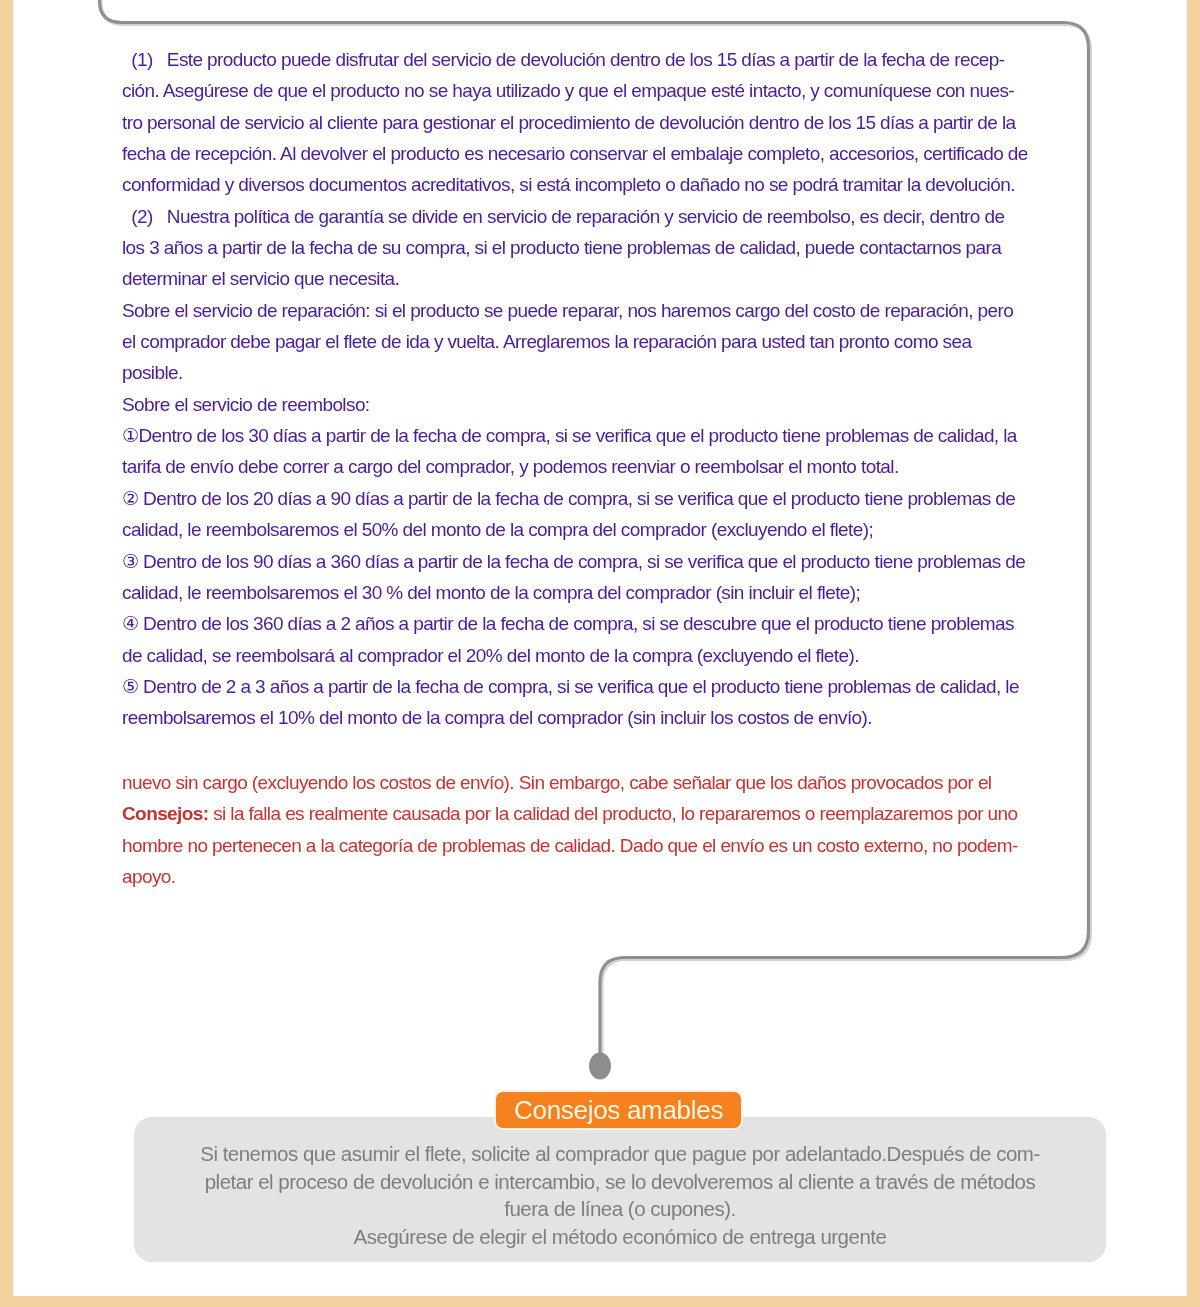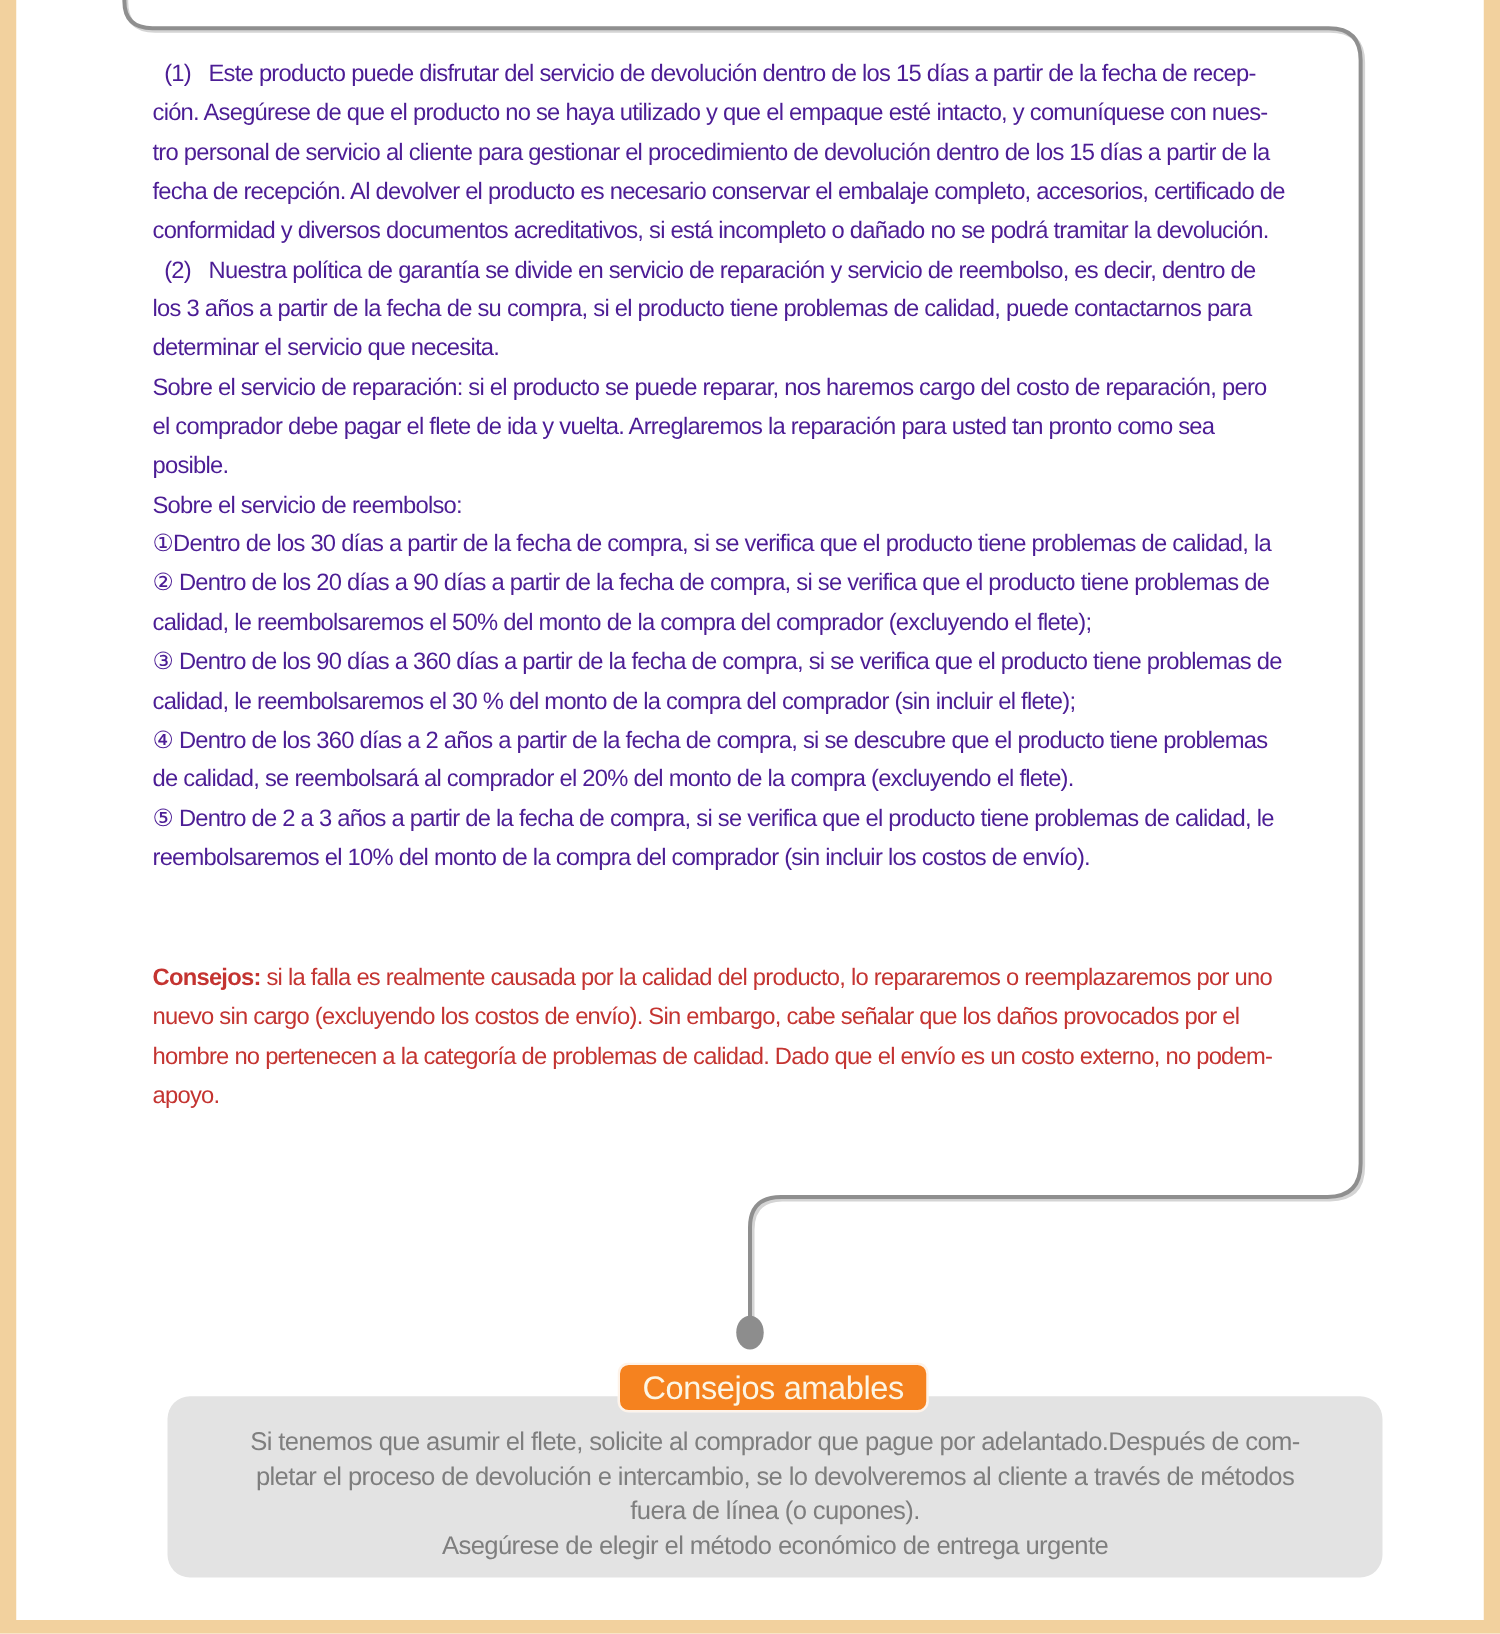--- a/index.html
+++ b/index.html
@@ -58,33 +58,34 @@
     <div class="line">fecha de recepción. Al devolver el producto es necesario conservar el embalaje completo, accesorios, certificado de</div>
     <div class="line">conformidad y diversos documentos acreditativos, si está incompleto o dañado no se podrá tramitar la devolución.</div>
     <div class="line">  (2)   Nuestra política de garantía se divide en servicio de reparación y servicio de reembolso, es decir, dentro de</div>
     <div class="line">los 3 años a partir de la fecha de su compra, si el producto tiene problemas de calidad, puede contactarnos para</div>
     <div class="line">determinar el servicio que necesita.</div>
     <div class="line">Sobre el servicio de reparación: si el producto se puede reparar, nos haremos cargo del costo de reparación, pero</div>
     <div class="line">el comprador debe pagar el flete de ida y vuelta. Arreglaremos la reparación para usted tan pronto como sea</div>
     <div class="line">posible.</div>
     <div class="line">Sobre el servicio de reembolso:</div>
     <div class="line">①Dentro de los 30 días a partir de la fecha de compra, si se verifica que el producto tiene problemas de calidad, la</div>
+    <div class="line">tarifa de envío debe correr a cargo del comprador, y podemos reenviar o reembolsar el monto total.</div>
     <div class="line">② Dentro de los 20 días a 90 días a partir de la fecha de compra, si se verifica que el producto tiene problemas de</div>
     <div class="line">calidad, le reembolsaremos el 50% del monto de la compra del comprador (excluyendo el flete);</div>
     <div class="line">③ Dentro de los 90 días a 360 días a partir de la fecha de compra, si se verifica que el producto tiene problemas de</div>
     <div class="line">calidad, le reembolsaremos el 30 % del monto de la compra del comprador (sin incluir el flete);</div>
     <div class="line">④ Dentro de los 360 días a 2 años a partir de la fecha de compra, si se descubre que el producto tiene problemas</div>
     <div class="line">de calidad, se reembolsará al comprador el 20% del monto de la compra (excluyendo el flete).</div>
     <div class="line">⑤ Dentro de 2 a 3 años a partir de la fecha de compra, si se verifica que el producto tiene problemas de calidad, le</div>
     <div class="line">reembolsaremos el 10% del monto de la compra del comprador (sin incluir los costos de envío).</div>
   </div>
 
   <div class="tips-block">
+    <div class="line">nuevo sin cargo (excluyendo los costos de envío). Sin embargo, cabe señalar que los daños provocados por el</div>
     <div class="line"><span class="bold">Consejos:</span><span> si la falla es realmente causada por la calidad del producto, lo repararemos o reemplazaremos por uno</span></div>
-    <div class="line">nuevo sin cargo (excluyendo los costos de envío). Sin embargo, cabe señalar que los daños provocados por el</div>
     <div class="line">hombre no pertenecen a la categoría de problemas de calidad. Dado que el envío es un costo externo, no podem-</div>
     <div class="line">apoyo.</div>
   </div>
 
   <div class="gray-box">
     <div class="line">Si tenemos que asumir el flete, solicite al comprador que pague por adelantado.Después de com-</div>
     <div class="line">pletar el proceso de devolución e intercambio, se lo devolveremos al cliente a través de métodos</div>
     <div class="line">fuera de línea (o cupones).</div>
     <div class="line">Asegúrese de elegir el método económico de entrega urgente</div>
   </div>

